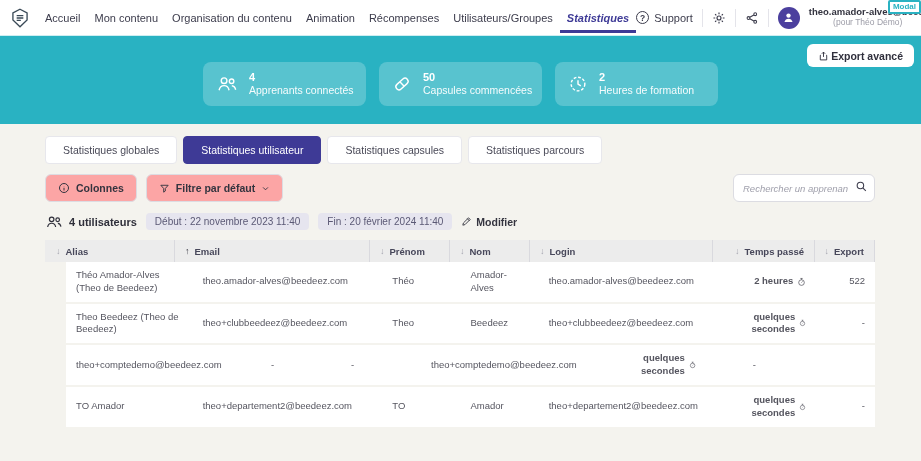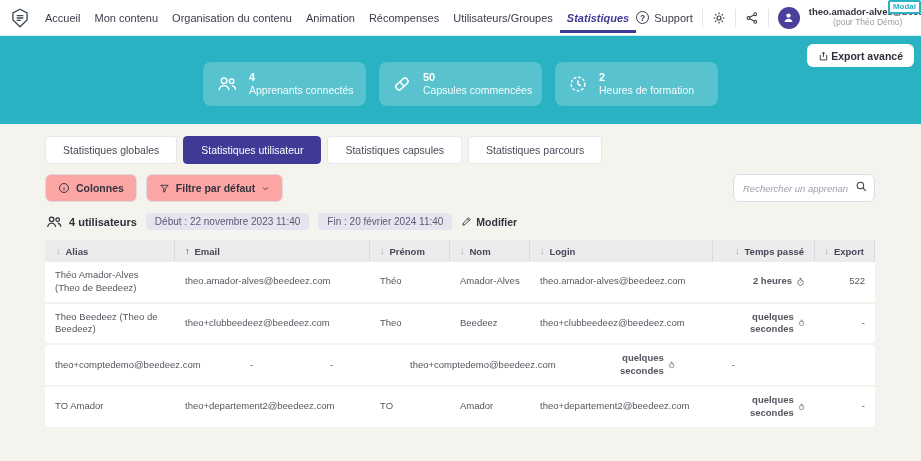--- a/index.html
+++ b/index.html
@@ -69,21 +69,21 @@
   .edit { display:flex; align-items:center; gap:4px; font-size:10.5px; font-weight:bold; color:#34343f; cursor:pointer; }
 
   
   .table { margin-top:10px; width:830px; font-size:9.5px; }
   .thead { display:flex; background:#ececec; height:22px; align-items:stretch; }
   .th { display:flex; align-items:center; gap:5px; padding:0 10px; font-weight:bold; color:#47475a;
         border-right:1px solid #d9d9de; cursor:pointer; }
   .th:first-child { border-left:1px solid #d9d9de; border-left-color:transparent; }
   .arrow { color:#a2a2ad; font-size:9px; }
   .arrow.active { color:#3a3a45; }
-  .trow { display:flex; background:#fff; border-bottom:2px solid #f4f3ee; align-items:center; }
+  .trow { display:flex; background:#fff; border-bottom:2px solid #f4f3ee; align-items:center;margin-left:21px; }
   .td { padding:7px 10px; color:#55555f; line-height:1.35; word-break:break-word; }
   .c-alias { width:130px; } .c-email { width:195px; } .c-prenom { width:80px; } .c-nom { width:80px; }
   .c-login { width:183px; } .c-temps { width:102px; justify-content:flex-end; text-align:right; }
   .c-score { width:60px; justify-content:flex-end; text-align:right; }
   .td.c-temps { display:flex; align-items:center; gap:4px;font-weight:bold; }
   svg { display:block; }
 </style>
 </head>
 <body>
 

